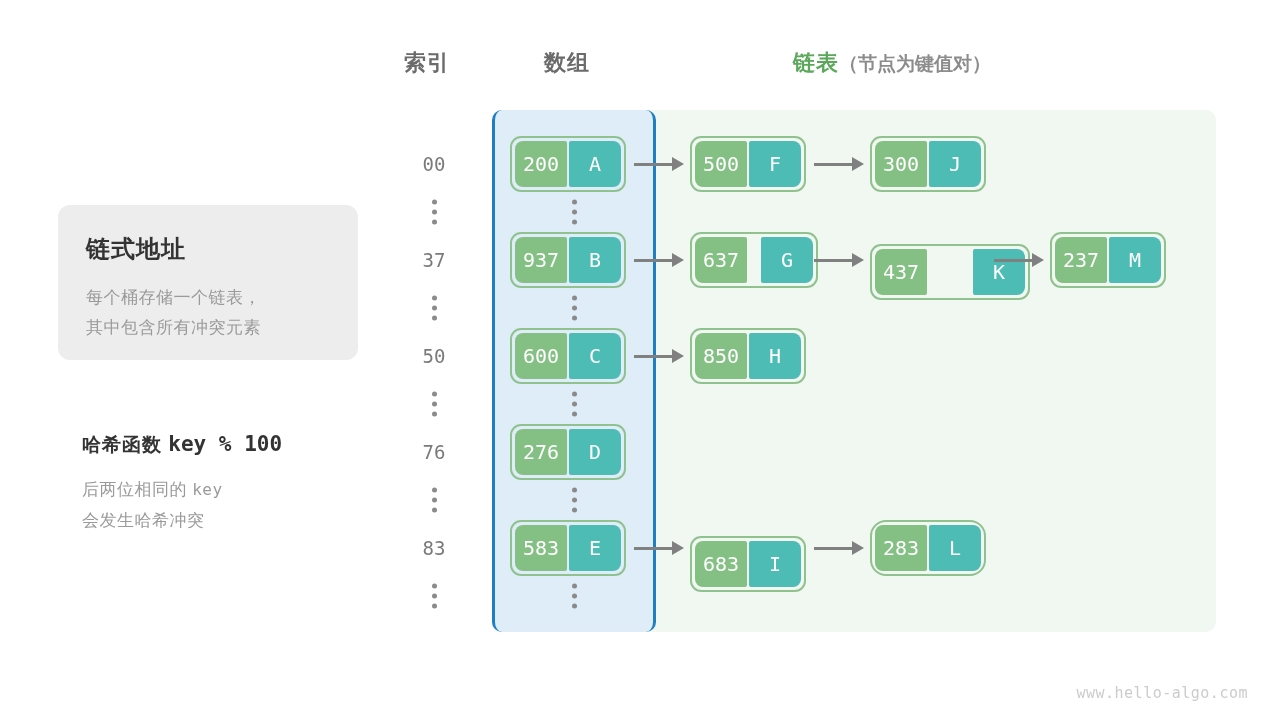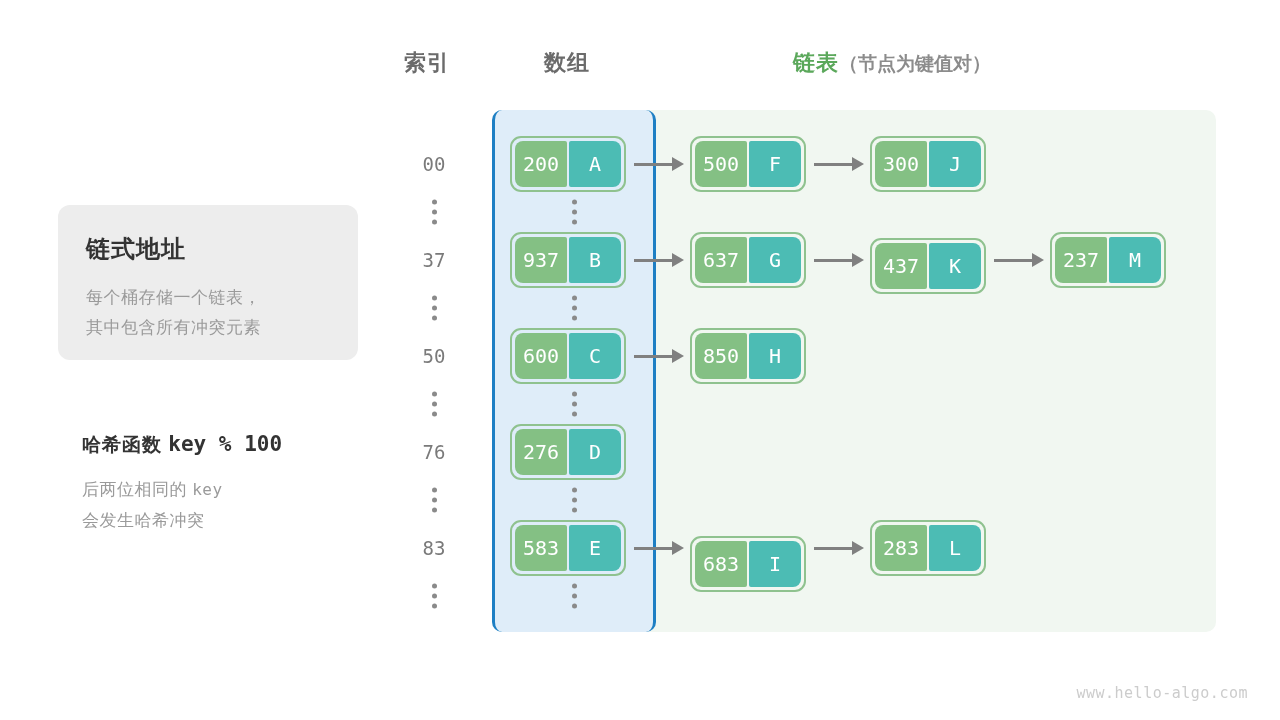--- a/index.html
+++ b/index.html
@@ -292,29 +292,29 @@
     </div>
     <div class="index-label" style="top: 150px;">37</div>
     <div class="node" style="left: 510px; top: 150px;">
       <div class="node-key">937</div>
       <div class="node-val">B</div>
     </div>
     <div class="arrow" style="left: 634px; width: 50px; top: 150px;">
       <div class="shaft"></div>
       <div class="head"></div>
     </div>
-    <div class="node" style="left: 690px; top: 150px;">
+    <div class="node" style="left: 690px; top: 150px; gap: 12px;">
       <div class="node-key">637</div>
       <div class="node-val">G</div>
     </div>
     <div class="arrow" style="left: 814px; width: 50px; top: 150px;">
       <div class="shaft"></div>
       <div class="head"></div>
     </div>
-    <div class="node" style="left: 870px; top: 156px;">
+    <div class="node" style="left: 870px; top: 162px; gap: 44px;">
       <div class="node-key">437</div>
       <div class="node-val">K</div>
     </div>
     <div class="arrow" style="left: 994px; width: 50px; top: 150px;">
       <div class="shaft"></div>
       <div class="head"></div>
     </div>
     <div class="node" style="left: 1050px; top: 150px;">
       <div class="node-key">237</div>
       <div class="node-val">M</div>
@@ -377,21 +377,21 @@
       <div class="head"></div>
     </div>
     <div class="node" style="left: 690px; top: 454px;">
       <div class="node-key">683</div>
       <div class="node-val">I</div>
     </div>
     <div class="arrow" style="left: 814px; width: 50px; top: 438px;">
       <div class="shaft"></div>
       <div class="head"></div>
     </div>
-    <div class="node" style="left: 870px; top: 438px;">
+    <div class="node" style="left: 870px; top: 438px; border-radius: 16px;">
       <div class="node-key">283</div>
       <div class="node-val">L</div>
     </div>
     <div class="vdots vdots-index" style="top: 486px;">
       <span></span>
       <span></span>
       <span></span>
     </div>
     <div class="vdots vdots-array" style="top: 486px;">
       <span></span>

